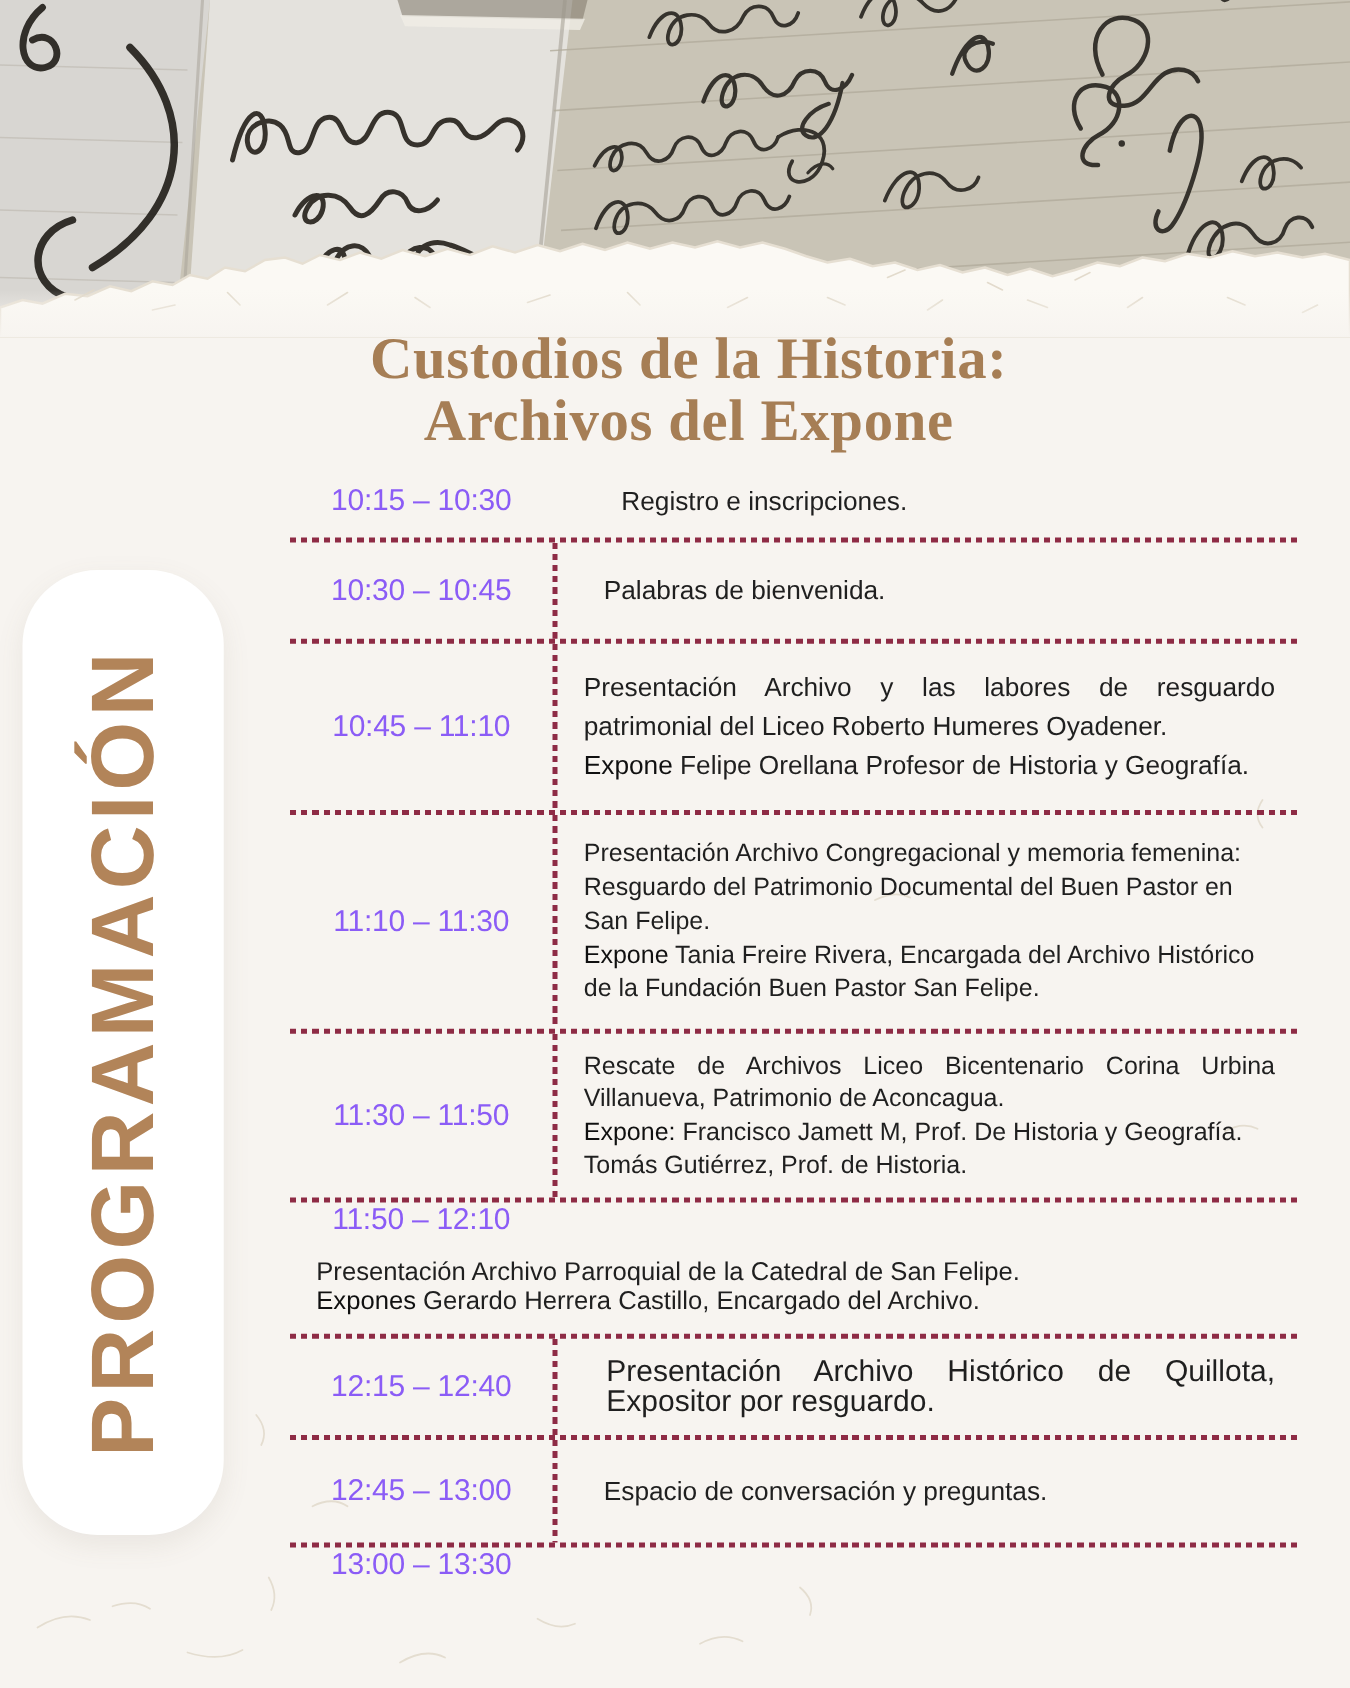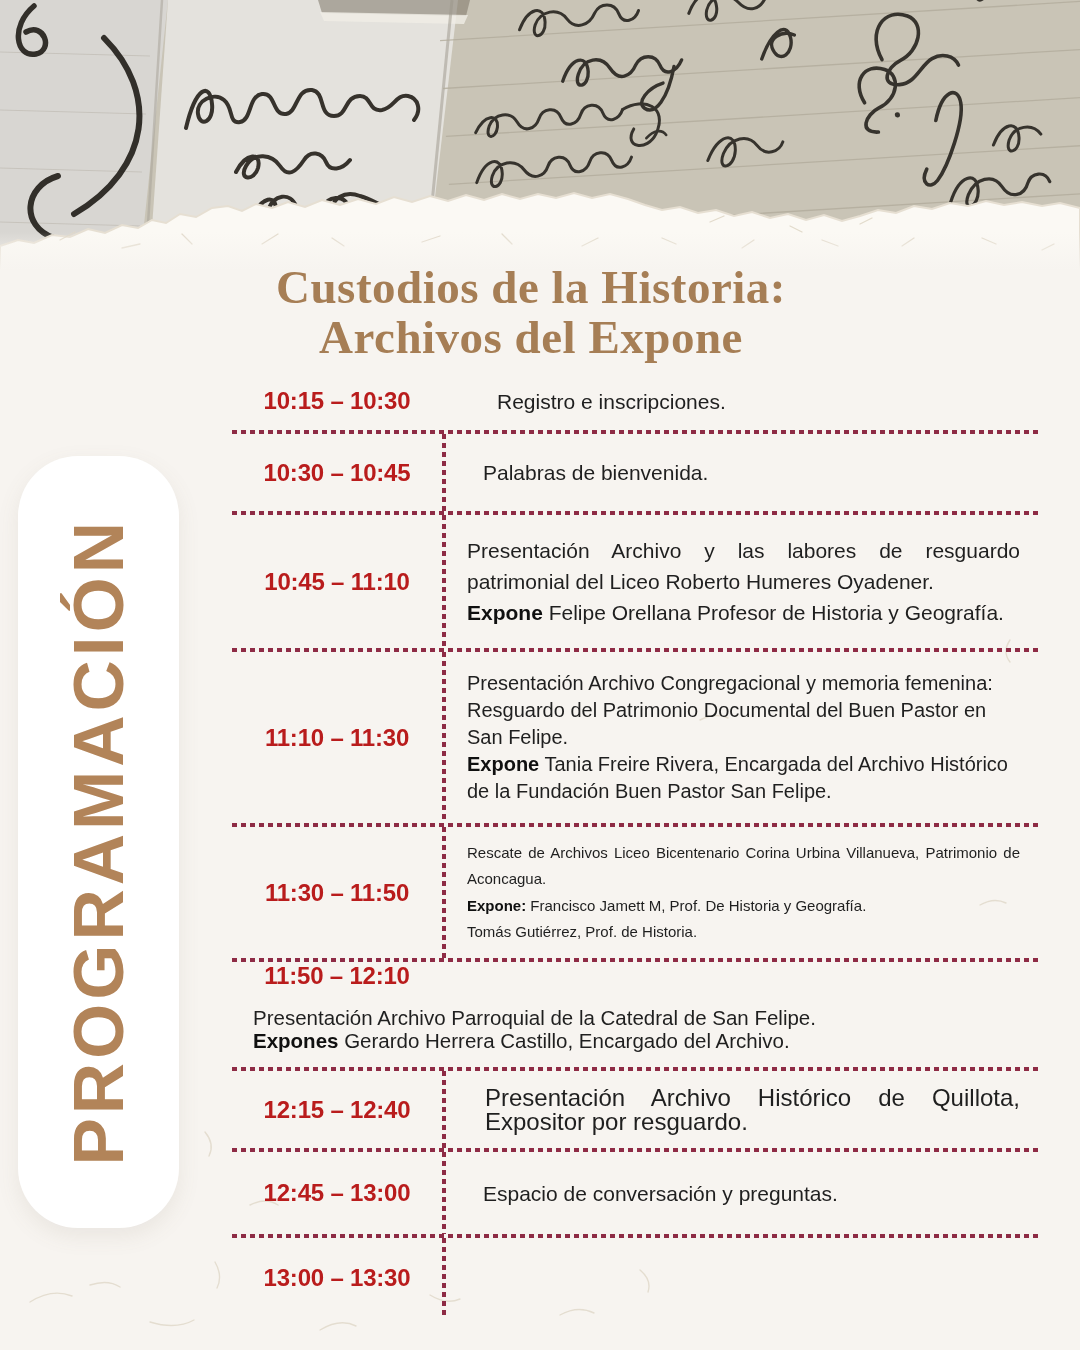--- a/index.html
+++ b/index.html
@@ -7,21 +7,21 @@
     width:1080px;height:1350px;position:relative;overflow:hidden;
     background:#f7f4f0;
     font-family:"Liberation Sans","DejaVu Sans",sans-serif;
   }
   
   .bg-fibres{position:absolute;left:0;top:0;z-index:0;}
   
   .hero{position:absolute;left:0;top:0;width:1080px;height:270px;z-index:1;}
   
   .title{
-    position:absolute;left:224px;top:262px;width:614px;z-index:3;
+    position:absolute;left:244px;top:262px;width:614px;z-index:3;
     text-align:center;color:#a67e55;
     font-family:"Liberation Serif","DejaVu Serif",serif;
     font-weight:700;font-size:47px;line-height:50px;letter-spacing:.5px;
   }
   .title span{display:block;white-space:nowrap;}
   
   .pill{
     position:absolute;left:18px;top:456px;width:161px;height:772px;z-index:2;
     background:#ffffff;border-radius:60px;
     box-shadow:0 8px 22px rgba(120,108,90,.10);
@@ -30,55 +30,55 @@
   .pill .vtext{
     writing-mode:vertical-rl;transform:rotate(180deg);
     font-size:71px;font-weight:700;letter-spacing:4px;color:#b28459;
     white-space:nowrap;
   }
   
   .schedule{position:absolute;left:232px;top:372px;width:806px;z-index:3;}
   .row{display:flex;align-items:stretch;}
   .time{
     width:210px;flex:none;display:flex;align-items:center;justify-content:center;
-    font-weight:700;font-size:24px;letter-spacing:-.2px;color:#b91c1c;text-align:center;
+    font-weight:400;font-size:24px;letter-spacing:-.2px;color:#8b5cf6;text-align:center;
   }
   .vsep{
     width:4px;flex:none;
     background-image:repeating-linear-gradient(to bottom,#8e2b45 0 5px,transparent 5px 9px);
   }
   .row.r1 .vsep{background-image:none;}
   .content{
     flex:1;display:flex;flex-direction:column;justify-content:center;
     padding:0 18px 0 21px;
   }
   .content p{margin:0;font-size:21px;line-height:31px;color:#1f1f1f;}
   .content p.justify{text-align:justify;}
   .content p.stretch{text-align:justify;text-align-last:justify;}
-  .content b{font-weight:700;color:#101010;}
+  .content b{font-weight:400;color:#101010;}
   .hline{
     height:4px;
     background-image:repeating-linear-gradient(to right,#8e2b45 0 5px,transparent 5px 9px);
   }
   
   .row.r1{min-height:58px;}
   .row.r2{min-height:77px;}
   .row.r3{min-height:133px;}
   .row.r4{min-height:171px;}
   .row.r5{min-height:131px;}
   .row.r6{min-height:105px;flex-direction:column;}
   .row.r7{min-height:77px;}
   .row.r8{min-height:82px;}
-  .row.r9{min-height:80px;}
+  .row.r9{min-height:80px;flex-direction:column;}
   .row.r1 .content{padding-left:51px;}
   .row.r2 .content{padding-left:37px;}
   .row.r7 .content{padding-left:39px;}
   .row.r8 .content{padding-left:37px;}
   .row.r4 .content p{font-size:20px;line-height:27px;}
-  .row.r5 .content p{font-size:15px;line-height:26.5px;}
+  .row.r5 .content p{font-size:20px;line-height:26.5px;}
   .row.r6 .content p{font-size:20.5px;line-height:23px;}
   .row.r7 .content p{font-size:24px;line-height:24px;}
 </style>
 </head>
 <body>
 
 <svg class="bg-fibres" width="1080" height="1350" viewBox="0 0 1080 1350">
   <g stroke="#ded6c6" stroke-width="1.4" fill="none" stroke-linecap="round" opacity=".75">
     <path d="M30,1302 q22,-14 42,-6"></path>
       <path d="M150,1322 q26,8 44,-2"></path>

